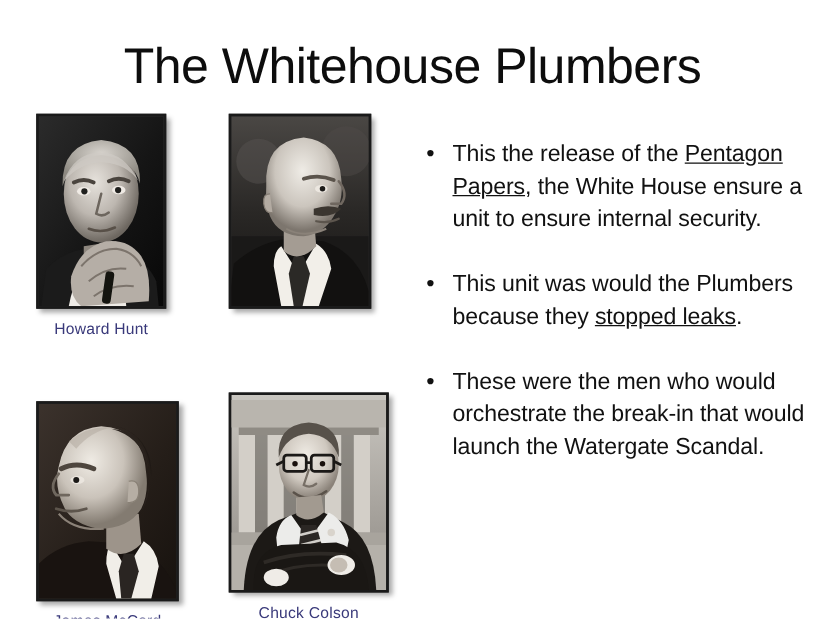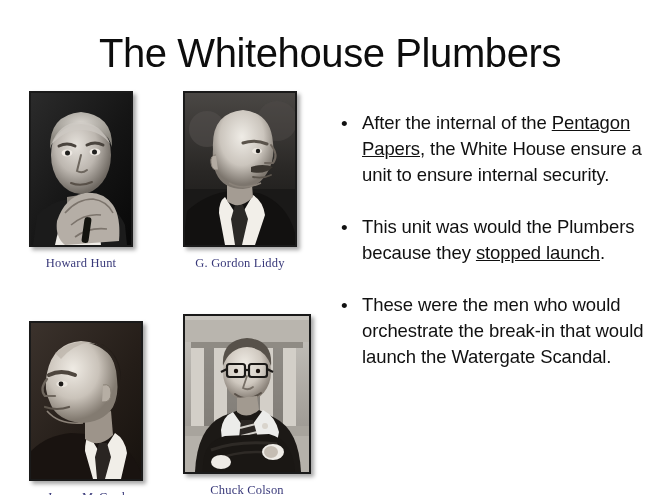--- a/index.html
+++ b/index.html
@@ -44,21 +44,21 @@
     box-shadow: 3px 3px 4px rgba(0,0,0,0.35);
     overflow: hidden;
     background: #2a2a2a;
   }
   .photo-frame svg {
     display: block;
   }
   .photo-caption {
     margin-top: 9px;
     text-align: center;
-    font-family: Liberation Serif, serif;
+    font-family: Liberation Sans, sans-serif;
     font-size: 12.5px;
     color: #39397a;
     letter-spacing: 0.2px;
     white-space: nowrap;
   }
 
   
   #cell-hunt   { left: 29px;  top: 91px; }
   #cell-liddy  { left: 183px; top: 91px; }
   #cell-mccord { left: 29px;  top: 282px; margin-top: 39px; }
@@ -209,21 +209,20 @@
 
         <path d="M86 52 Q94 62 88 70 L80 70" stroke="#6f675f" stroke-width="2" fill="none" stroke-linecap="round"></path>
 
         <path d="M66 74 Q78 70 88 74 Q80 82 66 79 Z" fill="#3b3630"></path>
 
         <path d="M68 84 Q78 86 86 82" stroke="#5c554d" stroke-width="1.8" fill="none" stroke-linecap="round"></path>
 
         <path d="M44 90 Q58 98 76 90" stroke="#8a8279" stroke-width="1.6" fill="none"></path>
       </svg>
     </div>
-    <div class="photo-caption">G. Gordon Liddy</div>
   </div>
 
   <div class="photo-cell" id="cell-mccord">
     <div class="photo-frame">
       <svg width="110" height="156" viewBox="0 0 110 156">
         <defs>
           <linearGradient id="mbg" x1="0" y1="0" x2="1" y2="1">
             <stop offset="0%" stop-color="#3b322c"></stop>
             <stop offset="60%" stop-color="#241d18"></stop>
             <stop offset="100%" stop-color="#17120e"></stop>
@@ -347,28 +346,28 @@
       </svg>
     </div>
     <div class="photo-caption">Chuck Colson</div>
   </div>
 
   <div id="bullet-list">
 
     <div class="bullet-item">
       <div class="bullet-marker">•</div>
       <div class="bullet-text">
-        <span>After the internal of the </span><u>Pentagon Papers</u><span>, the White House ensure a unit to ensure internal security.</span>
+        <span>This the release of the </span><u>Pentagon Papers</u><span>, the White House ensure a unit to ensure internal security.</span>
       </div>
     </div>
 
     <div class="bullet-item">
       <div class="bullet-marker">•</div>
       <div class="bullet-text">
-        <span>This unit was would the Plumbers because they </span><u>stopped launch</u><span>.</span>
+        <span>This unit was would the Plumbers because they </span><u>stopped leaks</u><span>.</span>
       </div>
     </div>
 
     <div class="bullet-item">
       <div class="bullet-marker">•</div>
       <div class="bullet-text">
         <span>These were the men who would orchestrate the break-in that would launch the Watergate Scandal.</span>
       </div>
     </div>
 

